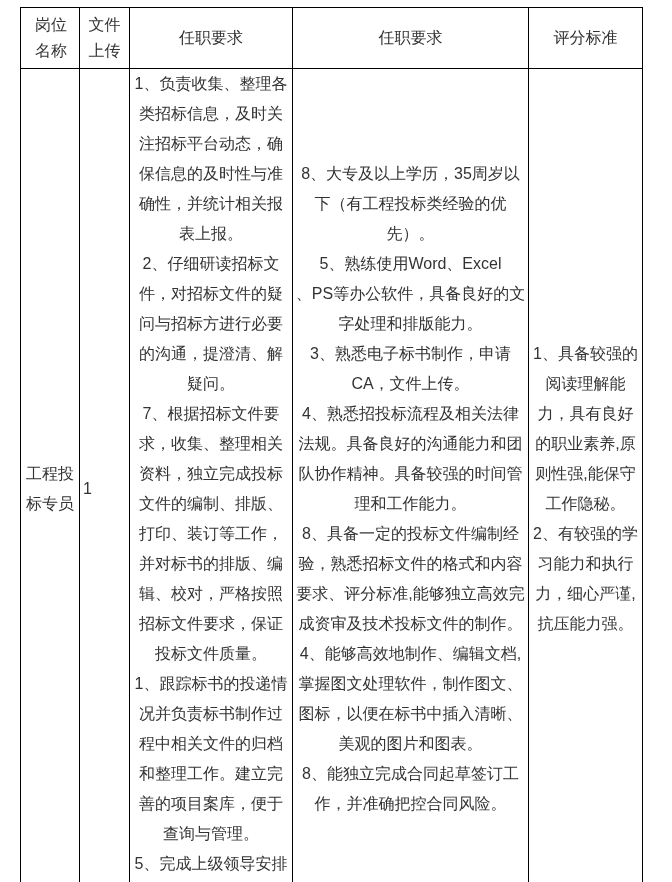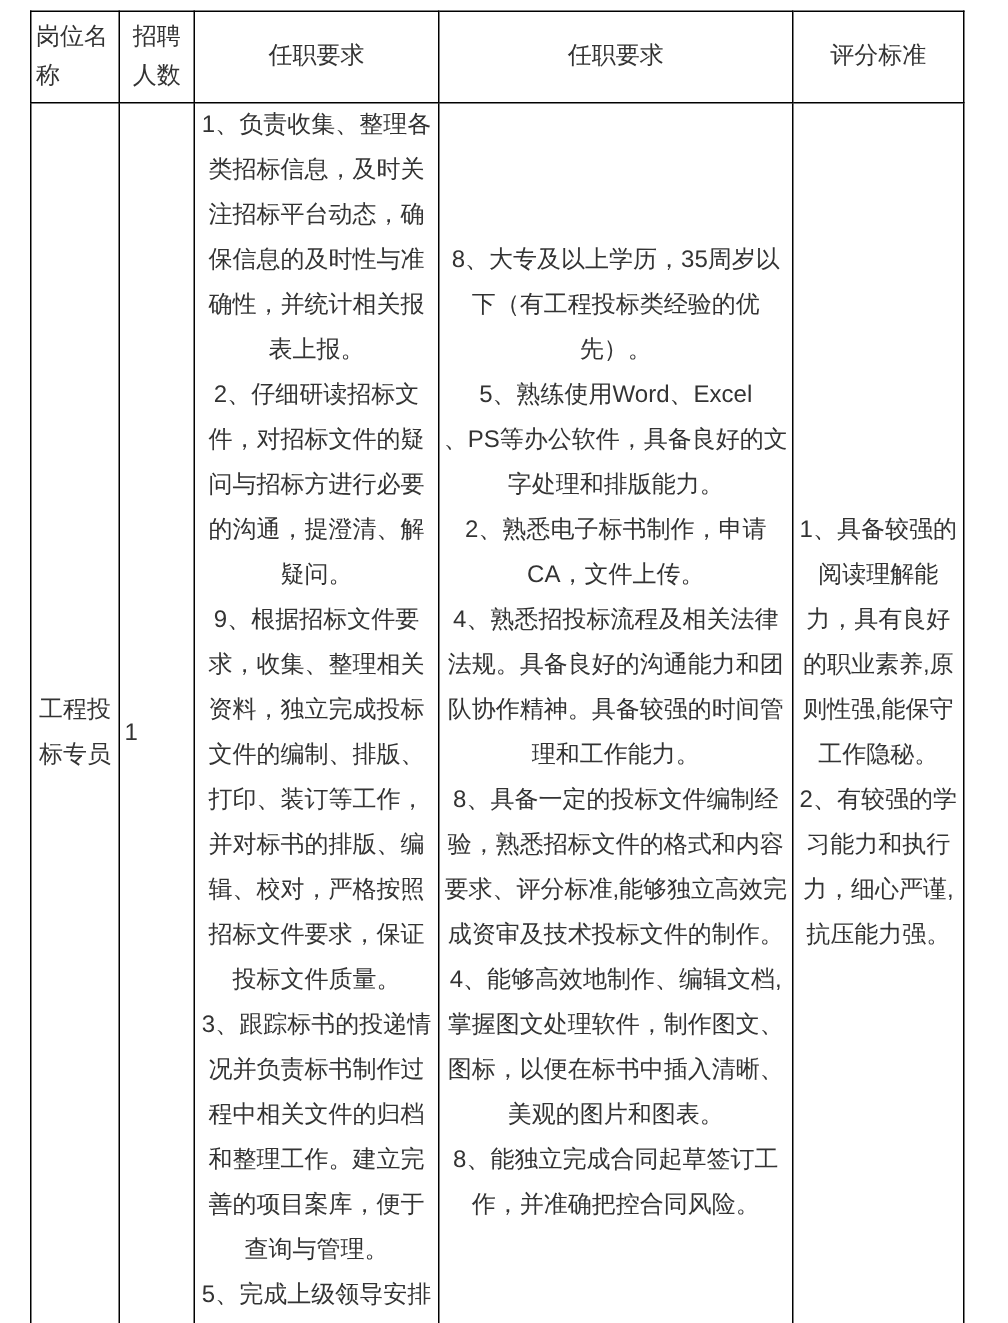--- a/index.html
+++ b/index.html
@@ -31,21 +31,21 @@
     word-break: break-word;
   }
   
   .job-table thead th {
     height: 60px;
     line-height: 26px;
     text-align: center;
   }
   .job-table thead th.h-position {
     text-align: left;
-    padding-left: 3px;
+    padding-left: 14px;
   }
   
   .job-table tbody td {
     height: 804px;
     line-height: 30px;
   }
   td.cell-position {
     text-align: center;
   }
   td.cell-headcount {
@@ -75,42 +75,42 @@
   <colgroup>
     <col style="width:59px">
     <col style="width:50px">
     <col style="width:163px">
     <col style="width:236px">
     <col style="width:114px">
   </colgroup>
   <thead>
     <tr>
       <th class="h-position">岗位名称</th>
-      <th>招聘人数</th>
+      <th>文件上传</th>
       <th>任职要求</th>
       <th>任职要求</th>
       <th>评分标准</th>
     </tr>
   </thead>
   <tbody>
     <tr>
       <td class="cell-position">工程投标专员</td>
       <td class="cell-headcount">1</td>
       <td class="cell-responsibilities">
           <p class="cell-para">1、负责收集、整理各类招标信息，及时关注招标平台动态，确保信息的及时性与准确性，并统计相关报表上报。</p>
           <p class="cell-para">2、仔细研读招标文件，对招标文件的疑问与招标方进行必要的沟通，提澄清、解疑问。</p>
-          <p class="cell-para">9、根据招标文件要求，收集、整理相关资料，独立完成投标文件的编制、排版、打印、装订等工作，并对标书的排版、编辑、校对，严格按照招标文件要求，保证投标文件质量。</p>
-          <p class="cell-para">3、跟踪标书的投递情况并负责标书制作过程中相关文件的归档和整理工作。建立完善的项目案库，便于查询与管理。</p>
+          <p class="cell-para">7、根据招标文件要求，收集、整理相关资料，独立完成投标文件的编制、排版、打印、装订等工作，并对标书的排版、编辑、校对，严格按照招标文件要求，保证投标文件质量。</p>
+          <p class="cell-para">1、跟踪标书的投递情况并负责标书制作过程中相关文件的归档和整理工作。建立完善的项目案库，便于查询与管理。</p>
           <p class="cell-para">5、完成上级领导安排的其他工作。</p>
         </td>
       <td class="cell-requirements">
           <p class="cell-para">8、大专及以上学历，35周岁以下（有工程投标类经验的优先）。</p>
           <p class="cell-para">5、熟练使用Word、Excel
 、PS等办公软件，具备良好的文字处理和排版能力。</p>
-          <p class="cell-para">2、熟悉电子标书制作，申请CA，文件上传。</p>
+          <p class="cell-para">3、熟悉电子标书制作，申请CA，文件上传。</p>
           <p class="cell-para">4、熟悉招投标流程及相关法律法规。具备良好的沟通能力和团队协作精神。具备较强的时间管理和工作能力。</p>
           <p class="cell-para">8、具备一定的投标文件编制经验，熟悉招标文件的格式和内容要求、评分标准,能够独立高效完成资审及技术投标文件的制作。</p>
           <p class="cell-para">4、能够高效地制作、编辑文档,掌握图文处理软件，制作图文、图标，以便在标书中插入清晰、美观的图片和图表。</p>
           <p class="cell-para">8、能独立完成合同起草签订工作，并准确把控合同风险。</p>
         </td>
       <td class="cell-other">
           <p class="cell-para">1、具备较强的阅读理解能力，具有良好的职业素养,原则性强,能保守工作隐秘。</p>
           <p class="cell-para">2、有较强的学习能力和执行力，细心严谨,抗压能力强。</p>
         </td>
     </tr>

